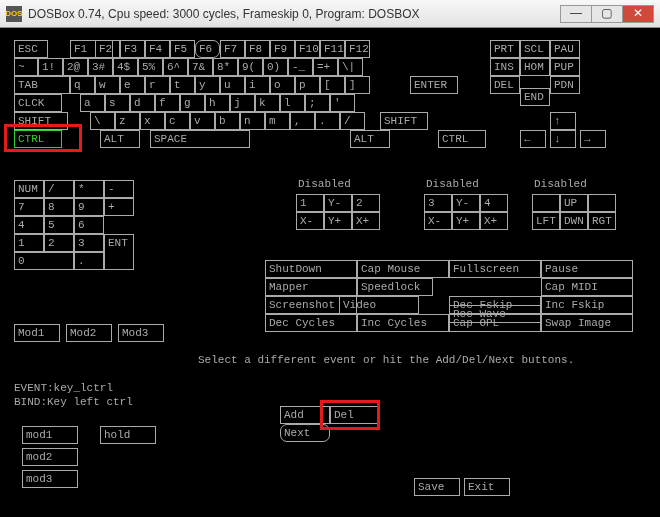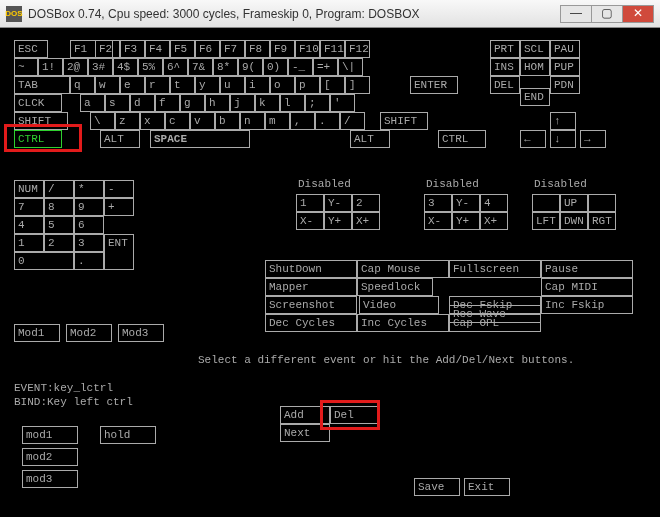--- a/index.html
+++ b/index.html
@@ -87,21 +87,21 @@
   </div>
 </div>
 
 <div class="content" id="content">
     <div class="key " style="left: 14px; top: 12px; width: 34px;">ESC</div>
     <div class="key " style="left: 70px; top: 12px; width: 43px;">F1</div>
     <div class="key " style="left: 95px; top: 12px; width: 25px;">F2</div>
     <div class="key " style="left: 120px; top: 12px; width: 25px;">F3</div>
     <div class="key " style="left: 145px; top: 12px; width: 25px;">F4</div>
     <div class="key " style="left: 170px; top: 12px; width: 25px;">F5</div>
-    <div class="key " style="left: 195px; top: 12px; width: 25px;">F6</div>
+    <div class="key " style="left: 195px; top: 12px; width: 25px; border-radius: 7px;">F6</div>
     <div class="key " style="left: 220px; top: 12px; width: 25px;">F7</div>
     <div class="key " style="left: 245px; top: 12px; width: 25px;">F8</div>
     <div class="key " style="left: 270px; top: 12px; width: 25px;">F9</div>
     <div class="key " style="left: 295px; top: 12px; width: 25px;">F10</div>
     <div class="key " style="left: 320px; top: 12px; width: 25px;">F11</div>
     <div class="key " style="left: 345px; top: 12px; width: 25px;">F12</div>
     <div class="key " style="left: 490px; top: 12px; width: 30px;">PRT</div>
     <div class="key " style="left: 520px; top: 12px; width: 30px;">SCL</div>
     <div class="key " style="left: 550px; top: 12px; width: 30px;">PAU</div>
     <div class="key " style="left: 14px; top: 30px; width: 24px;">~</div>
@@ -159,21 +159,21 @@
     <div class="key " style="left: 215px; top: 84px; width: 25px;">b</div>
     <div class="key " style="left: 240px; top: 84px; width: 25px;">n</div>
     <div class="key " style="left: 265px; top: 84px; width: 25px;">m</div>
     <div class="key " style="left: 290px; top: 84px; width: 25px;">,</div>
     <div class="key " style="left: 315px; top: 84px; width: 25px;">.</div>
     <div class="key " style="left: 340px; top: 84px; width: 25px;">/</div>
     <div class="key " style="left: 380px; top: 84px; width: 48px;">SHIFT</div>
     <div class="key " style="left: 550px; top: 84px; width: 26px;">↑</div>
     <div class="key green" style="left: 14px; top: 102px; width: 48px;">CTRL</div>
     <div class="key " style="left: 100px; top: 102px; width: 40px;">ALT</div>
-    <div class="key " style="left: 150px; top: 102px; width: 100px; font-weight: bold;">SPACE</div>
+    <div class="key " style="left: 150px; top: 102px; width: 100px;">SPACE</div>
     <div class="key " style="left: 350px; top: 102px; width: 40px;">ALT</div>
     <div class="key " style="left: 438px; top: 102px; width: 48px;">CTRL</div>
     <div class="key " style="left: 520px; top: 102px; width: 26px;">←</div>
     <div class="key " style="left: 550px; top: 102px; width: 26px;">↓</div>
     <div class="key " style="left: 580px; top: 102px; width: 26px;">→</div>
     <div class="key " style="left: 14px; top: 152px; width: 30px;">NUM</div>
     <div class="key " style="left: 44px; top: 152px; width: 30px;">/</div>
     <div class="key " style="left: 74px; top: 152px; width: 30px;">*</div>
     <div class="key " style="left: 104px; top: 152px; width: 30px;">-</div>
     <div class="key " style="left: 14px; top: 170px; width: 30px;">7</div>
@@ -212,35 +212,36 @@
     <div class="key " style="left: 588px; top: 184px; width: 28px;">RGT</div>
     <div class="key " style="left: 265px; top: 232px; width: 92px;">ShutDown</div>
     <div class="key " style="left: 357px; top: 232px; width: 92px;">Cap Mouse</div>
     <div class="key " style="left: 449px; top: 232px; width: 92px;">Fullscreen</div>
     <div class="key " style="left: 541px; top: 232px; width: 92px;">Pause</div>
     <div class="key " style="left: 265px; top: 250px; width: 92px;">Mapper</div>
     <div class="key " style="left: 357px; top: 250px; width: 76px;">Speedlock</div>
     <div class="key " style="left: 449px; top: 250px; width: 92px; margin-top: 27px;">Rec Wave</div>
     <div class="key " style="left: 541px; top: 250px; width: 92px;">Cap MIDI</div>
     <div class="key " style="left: 265px; top: 268px; width: 92px;">Screenshot</div>
-    <div class="key " style="left: 359px; top: 268px; width: 80px;">Video</div>
+    <div class="key " style="left: 339px; top: 268px; width: 80px;">Video</div>
     <div class="key " style="left: 449px; top: 268px; width: 92px;">Dec Fskip</div>
     <div class="key " style="left: 265px; top: 286px; width: 92px;">Dec Cycles</div>
     <div class="key " style="left: 541px; top: 268px; width: 92px;">Inc Fskip</div>
     <div class="key " style="left: 357px; top: 286px; width: 92px;">Inc Cycles</div>
     <div class="key " style="left: 449px; top: 286px; width: 92px;">Cap OPL</div>
+    <div class="key " style="left: 541px; top: 286px; width: 92px;">Swap Image</div>
     <div class="key " style="left: 14px; top: 296px; width: 46px;">Mod1</div>
     <div class="key " style="left: 66px; top: 296px; width: 46px;">Mod2</div>
     <div class="key " style="left: 118px; top: 296px; width: 46px;">Mod3</div>
     <div class="label" style="left: 198px; top: 326px;">Select a different event or hit the Add/Del/Next buttons.</div>
     <div class="label" style="left: 14px; top: 354px;">EVENT:key_lctrl</div>
     <div class="label" style="left: 14px; top: 368px;">BIND:Key left ctrl</div>
     <div class="key " style="left: 280px; top: 378px; width: 50px;">Add</div>
     <div class="key " style="left: 330px; top: 378px; width: 50px;">Del</div>
-    <div class="key " style="left: 280px; top: 396px; width: 50px;">Next</div>
+    <div class="key " style="left: 280px; top: 396px; width: 50px; border-radius: 7px;">Next</div>
     <div class="key " style="left: 22px; top: 398px; width: 56px;">mod1</div>
     <div class="key " style="left: 22px; top: 420px; width: 56px;">mod2</div>
     <div class="key " style="left: 22px; top: 442px; width: 56px;">mod3</div>
     <div class="key " style="left: 100px; top: 398px; width: 56px;">hold</div>
     <div class="key " style="left: 414px; top: 450px; width: 46px;">Save</div>
     <div class="key " style="left: 464px; top: 450px; width: 46px;">Exit</div>
     <div class="highlight-red" style="left: 4px; top: 96px; width: 78px; height: 28px;"></div>
     <div class="highlight-red" style="left: 320px; top: 372px; width: 60px; height: 30px;"></div>
   </div>
 

